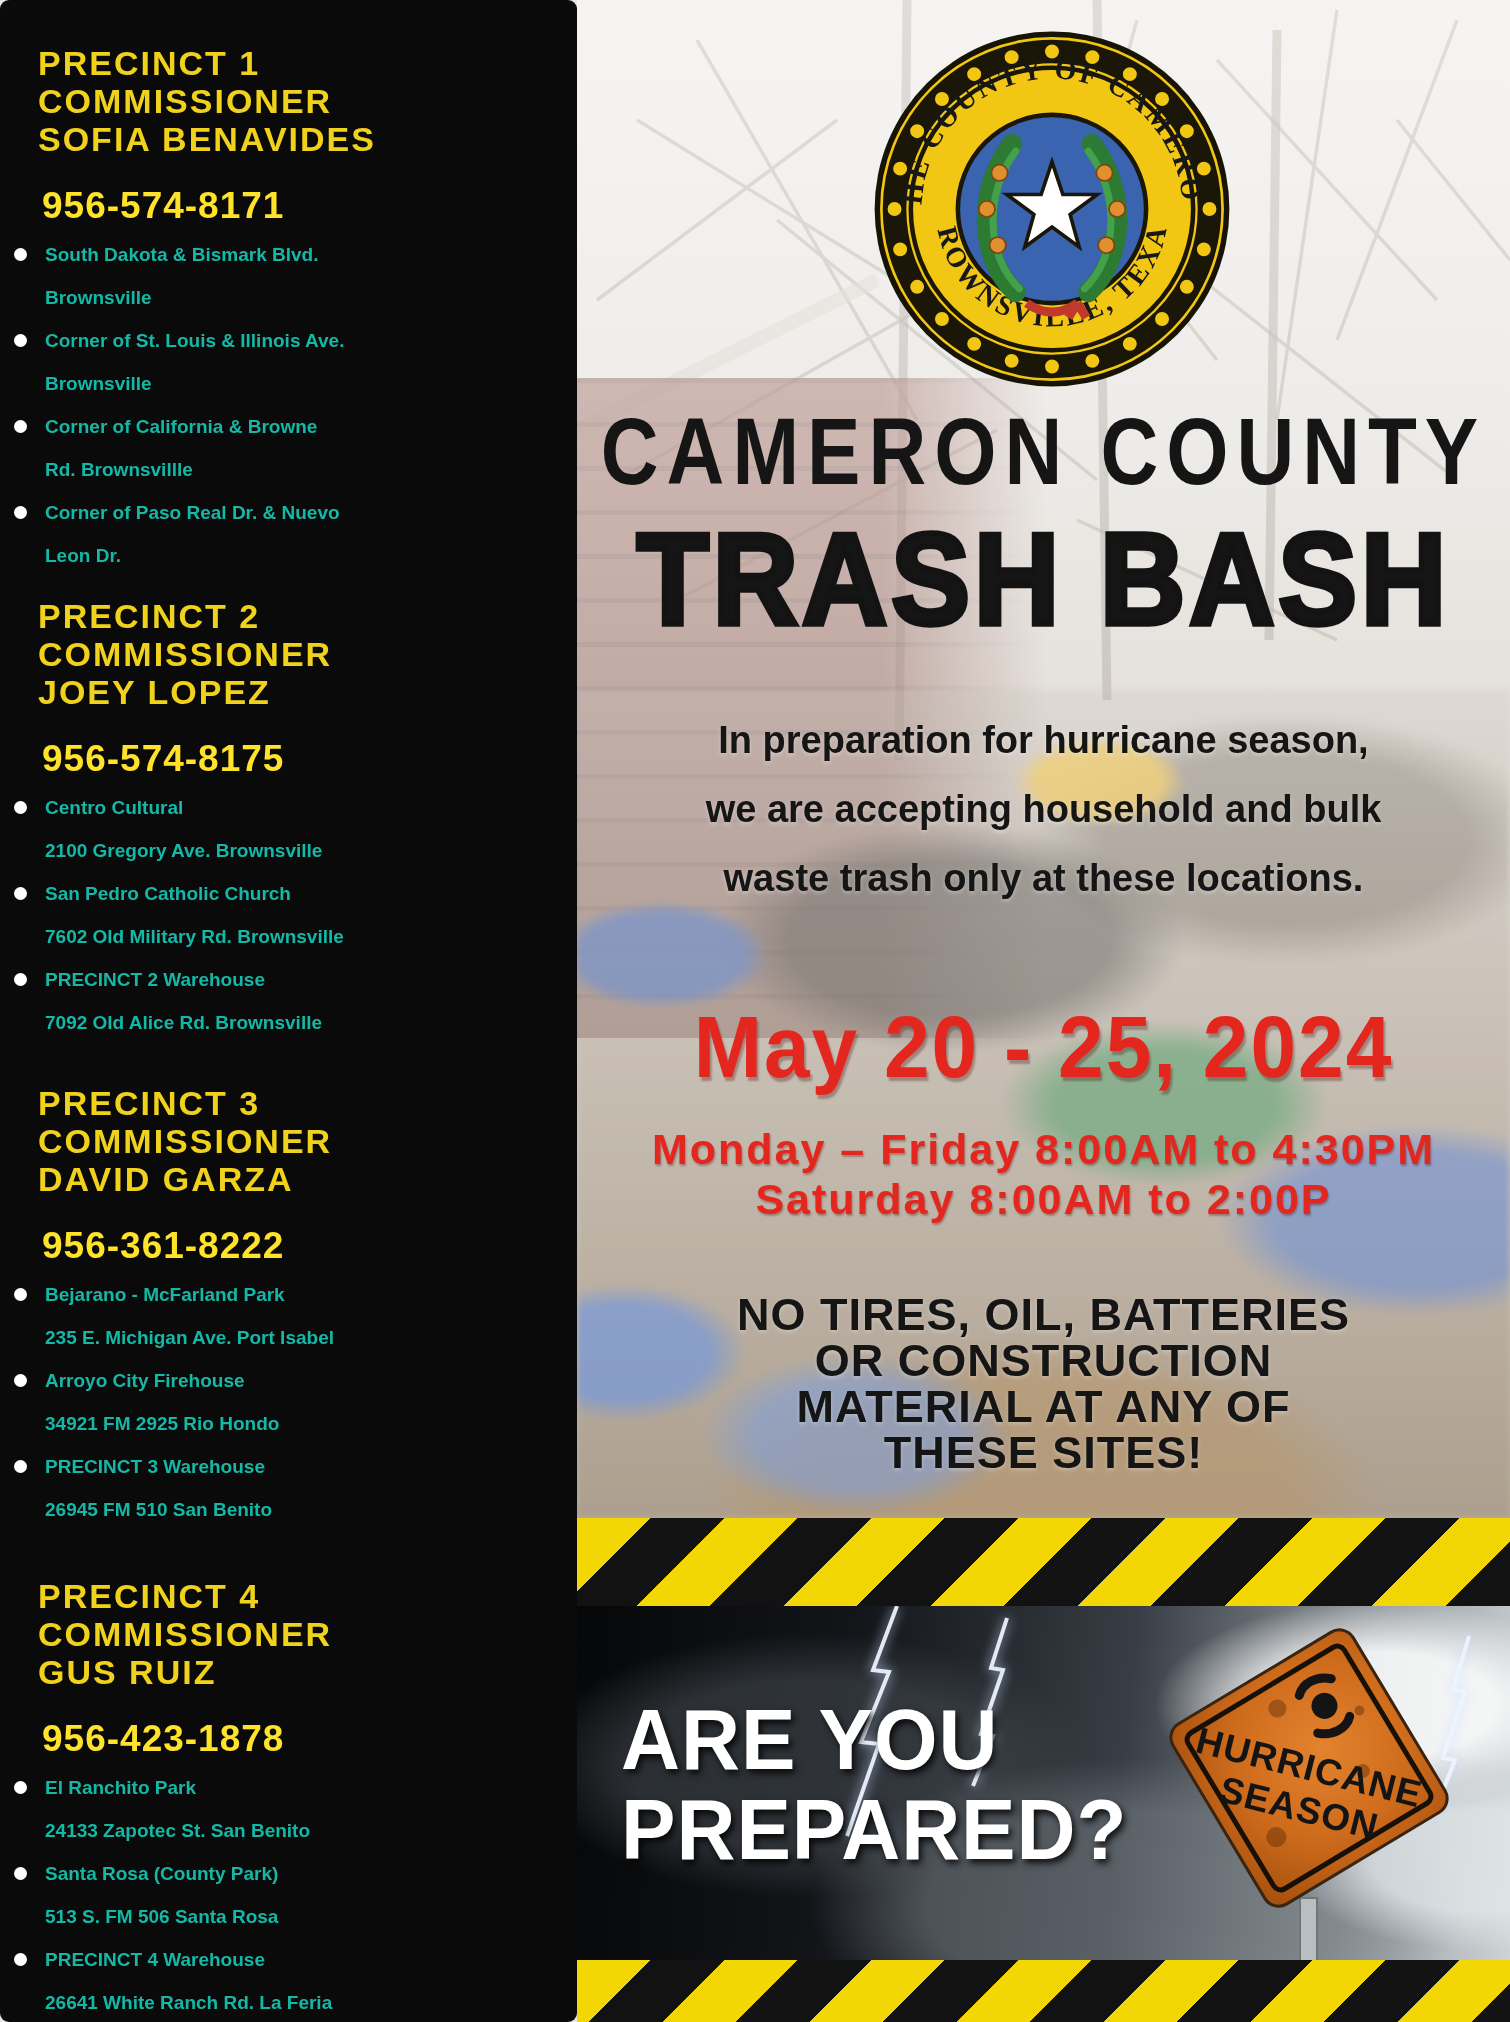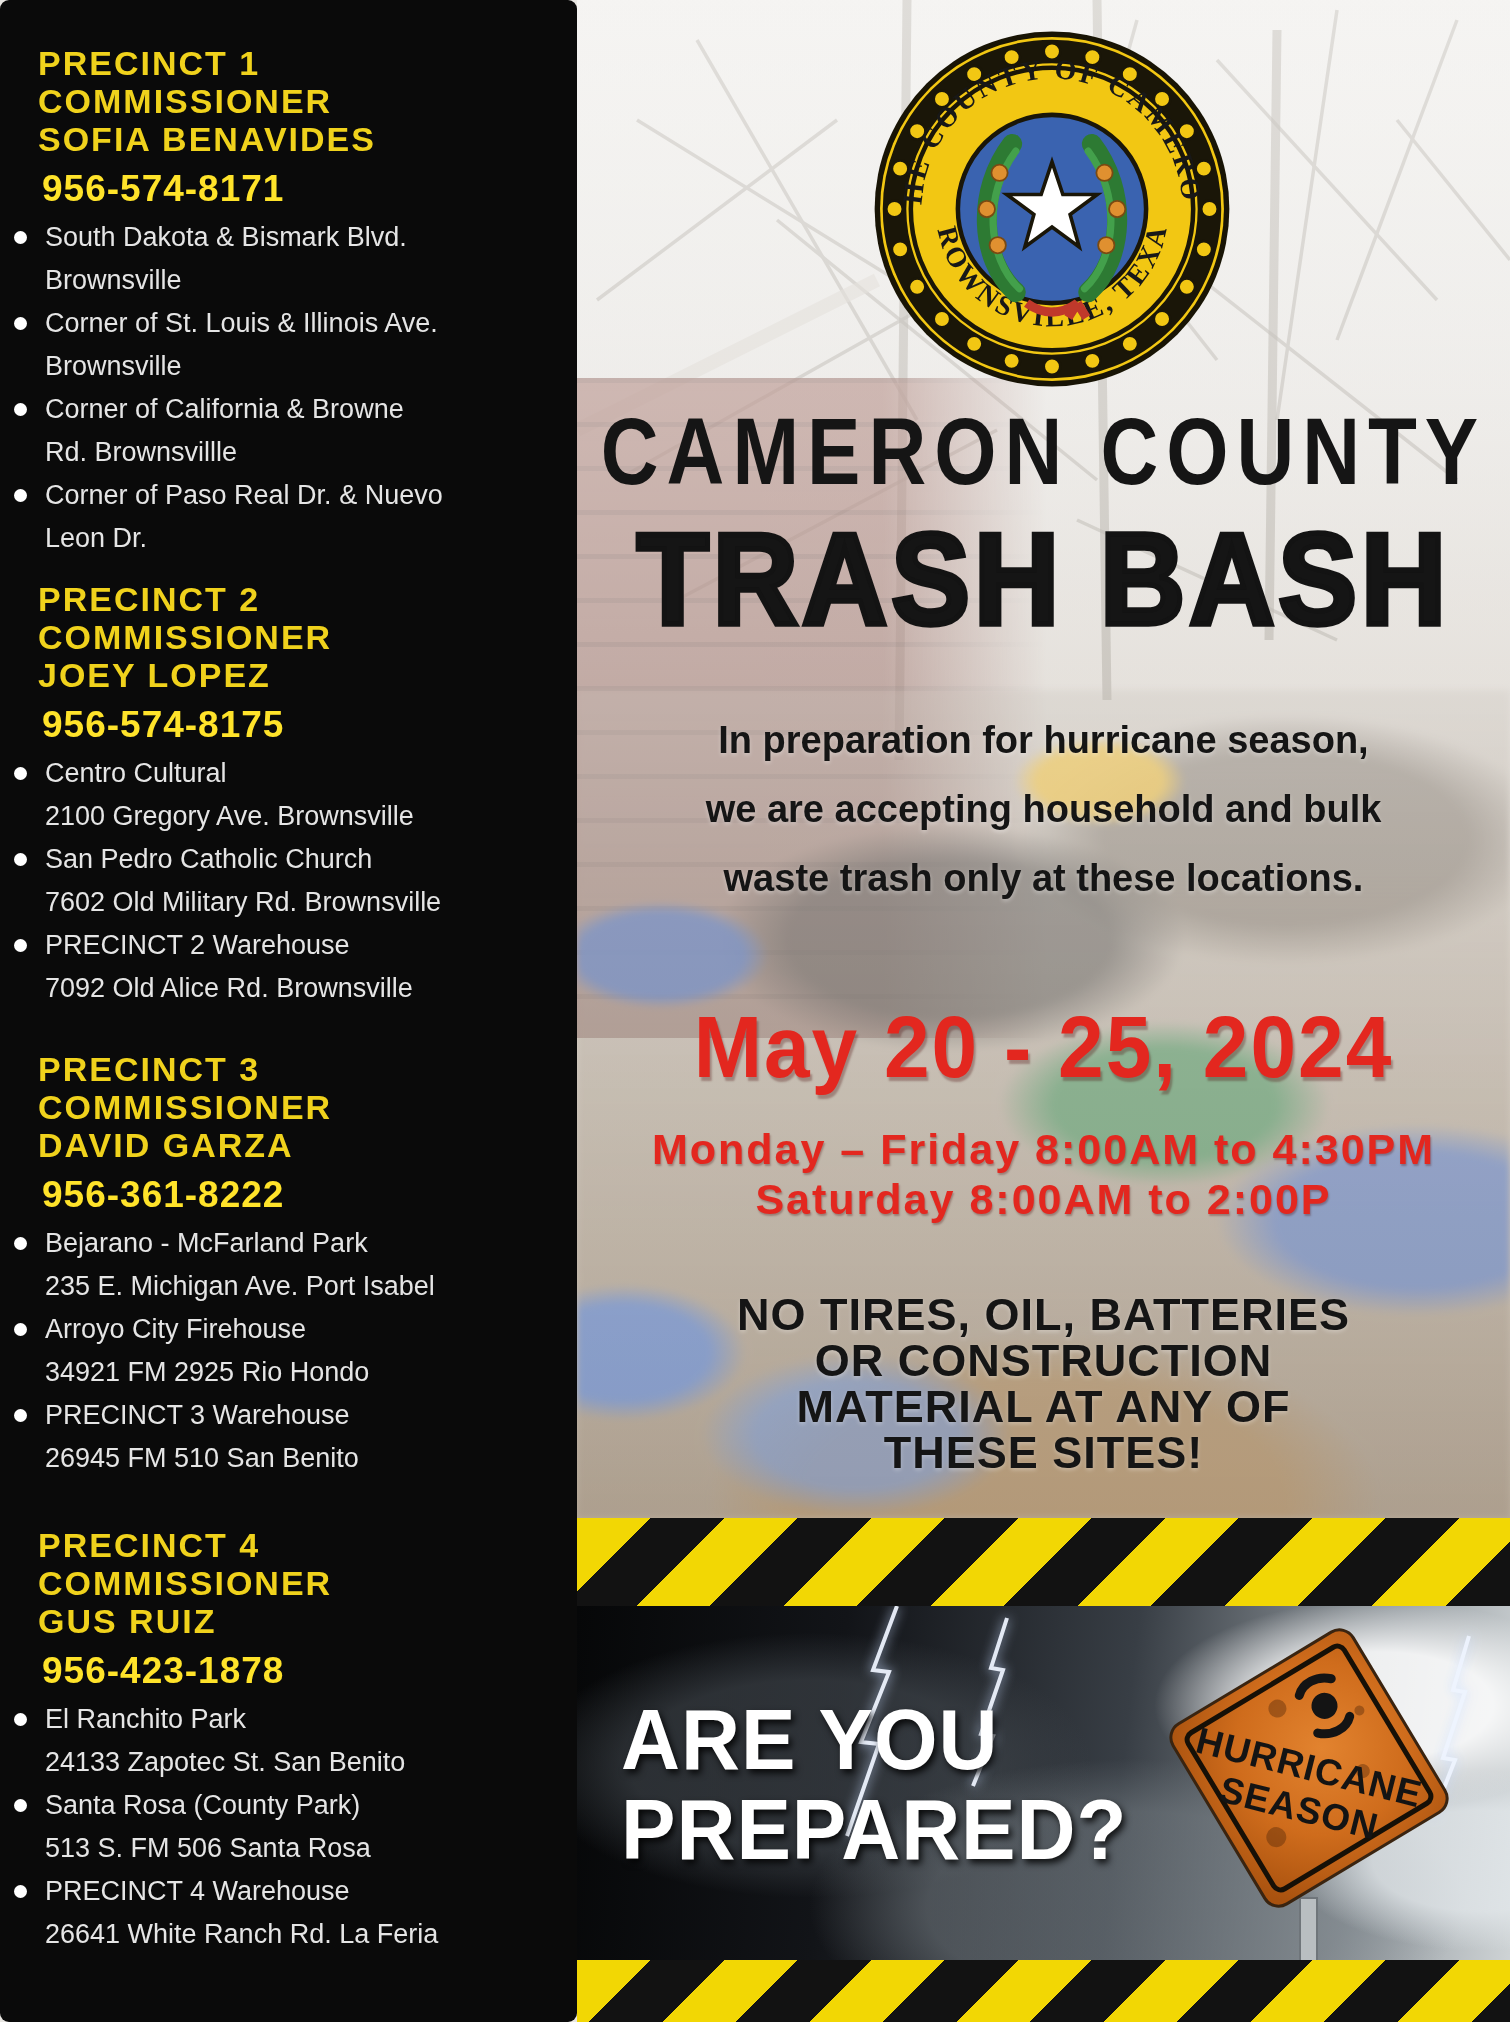--- a/index.html
+++ b/index.html
@@ -5,25 +5,25 @@
   html,body{margin:0;padding:0;background:#222;}
   .poster{position:relative;width:1510px;height:2022px;overflow:hidden;
           font-family:"Liberation Sans",sans-serif;background:#e8e6e2;}
 
   
   .left-panel{position:absolute;left:0;top:0;width:577px;height:2022px;
               background:#0a0a0a;box-sizing:border-box;padding-top:44px;border-radius:9px;}
   .precinct{margin:0 0 0 0;}
   .precinct-header{margin-left:38px;color:#f0d21c;font-weight:700;
                    font-size:34px;line-height:38px;letter-spacing:2px;}
-  .precinct-phone{margin-left:42px;margin-top:12px;color:#ffe32a;font-weight:700;
+  .precinct-phone{margin-left:42px;margin-top:29px;color:#ffe32a;font-weight:700;
                   font-size:37px;line-height:37px;letter-spacing:1px;}
   .loc-list{list-style:none;margin:9px 0 0 0;padding:0 0 0 14px;}
-  .loc-list li{position:relative;padding-left:31px;color:#e5e5e5;
-               font-size:27px;line-height:43px;font-weight:400;}
+  .loc-list li{position:relative;padding-left:31px;color:#14b8a6;
+               font-size:19px;line-height:43px;font-weight:700;}
   .loc-list li .dot{position:absolute;left:0;top:15px;width:13px;height:13px;
                     border-radius:50%;background:#ffffff;}
   .loc-line{display:block;white-space:nowrap;}
   .gap1{height:20px}.gap2{height:40px}.gap3{height:46px}
 
   
   .right{position:absolute;left:577px;top:0;width:933px;height:2022px;overflow:hidden;}
 
   
   .photo{position:absolute;left:0;top:0;width:933px;height:1518px;

